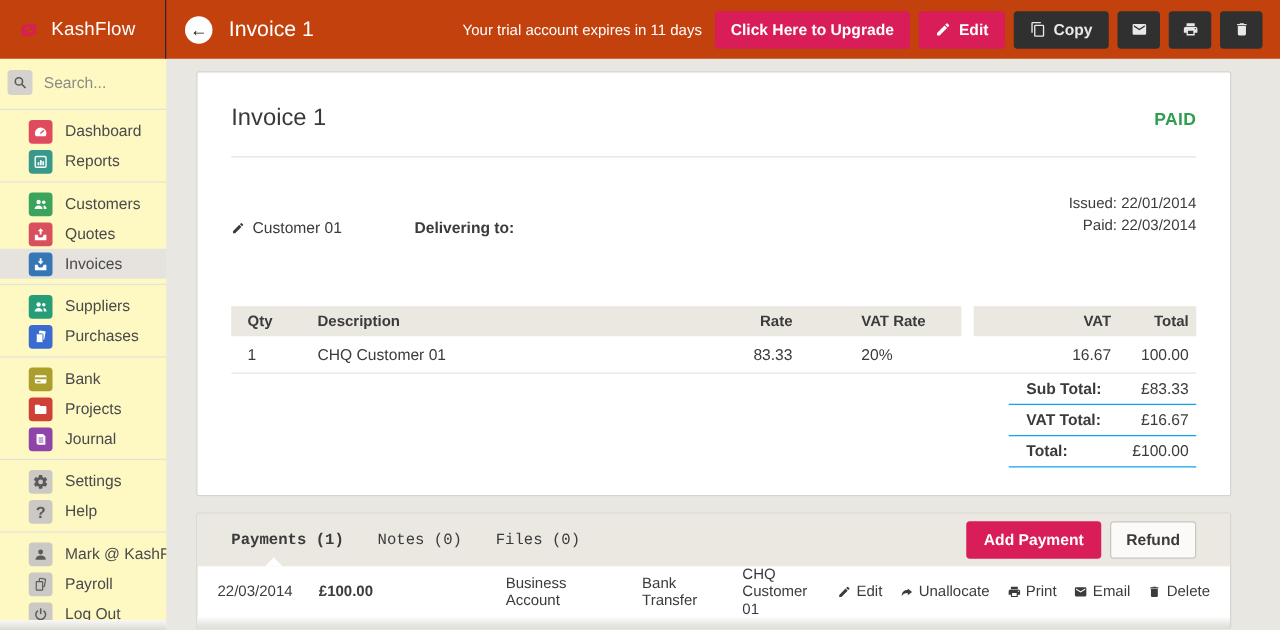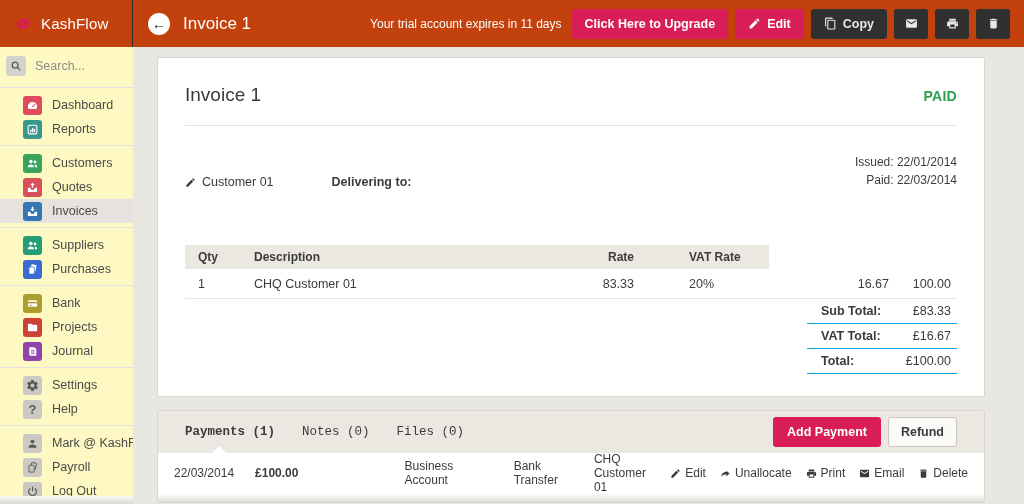--- a/index.html
+++ b/index.html
@@ -391,20 +391,24 @@
       </div>
     </div>
 
     <div class="inv-table">
       <div class="t-seg-row t-head">
         <div class="t-seg-a">
           <span class="c-qty">Qty</span>
           <span class="c-desc">Description</span>
           <span class="c-rate">Rate</span>
           <span class="c-vatrate">VAT Rate</span>
+        </div>
+        <div class="t-seg-b">
+          <span class="c-vat">VAT</span>
+          <span class="c-total">Total</span>
         </div>
       </div>
       <div class="t-seg-row t-row">
         <div class="t-seg-a">
           <span class="c-qty">1</span>
           <span class="c-desc">CHQ Customer 01</span>
           <span class="c-rate">83.33</span>
           <span class="c-vatrate">20%</span>
         </div>
         <div class="t-seg-b">

